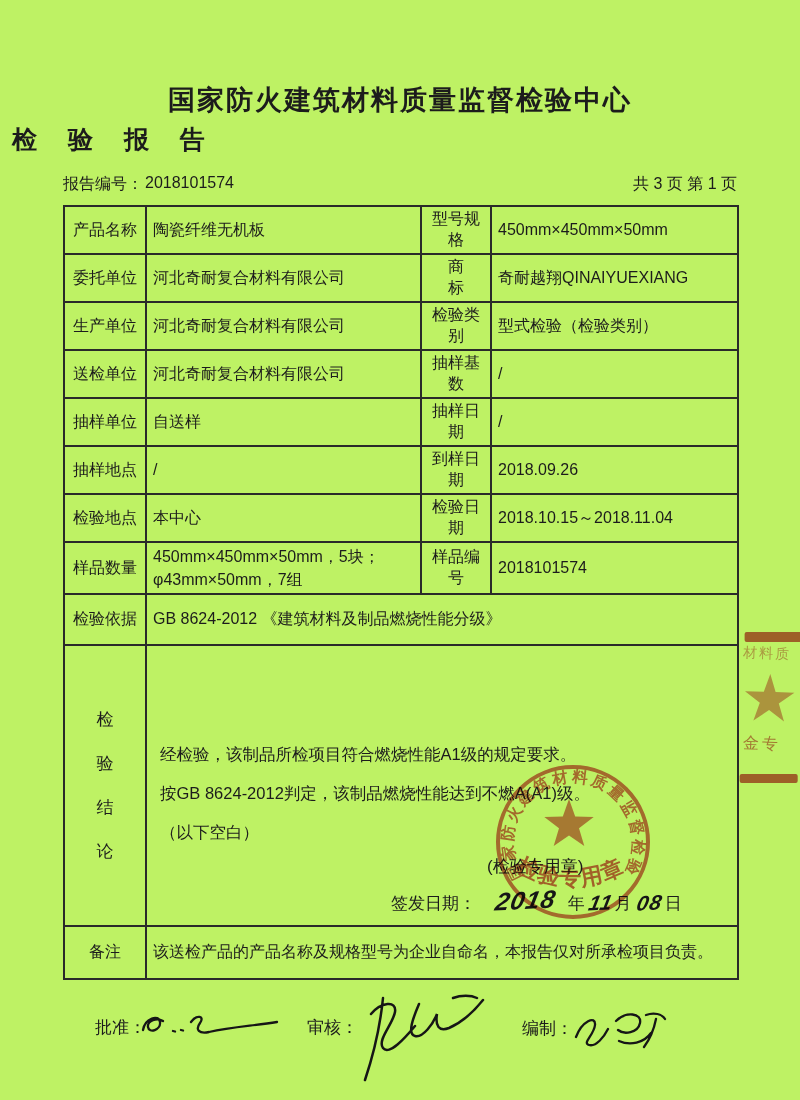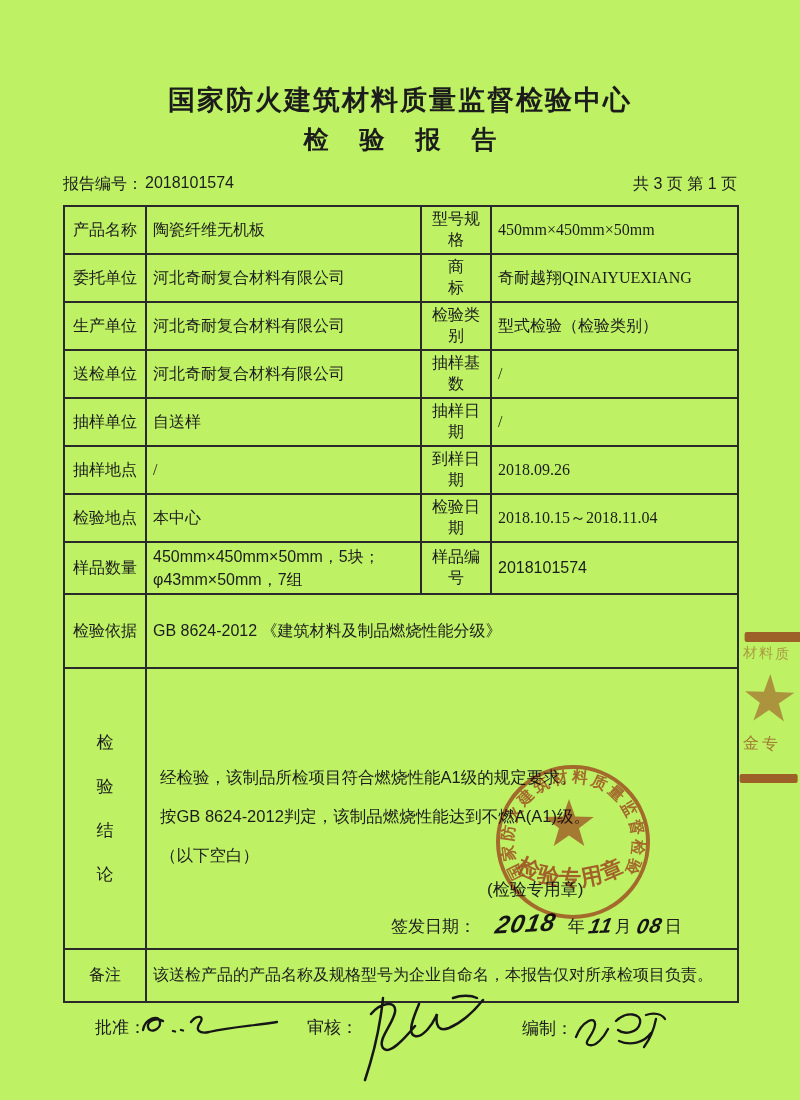--- a/index.html
+++ b/index.html
@@ -7,39 +7,39 @@
     position:relative;width:800px;height:1100px;background:#bef264;
     font-family:"Liberation Sans","DejaVu Sans",sans-serif;color:#1c1c1c;
     overflow:hidden;
   }
   
   .org-title{
     position:absolute;top:82px;left:0;width:100%;text-align:center;
     font-size:27px;font-weight:bold;letter-spacing:2px;
   }
   .doc-title{
-    position:absolute;top:123px;left:0;width:100%;text-align:center;
+    position:absolute;top:123px;left:0;width:100%;text-align:left;
     font-size:25px;font-weight:bold;letter-spacing:12px;text-indent:12px;
   }
   .meta-row{
     position:absolute;top:174px;left:63px;width:674px;
     display:flex;justify-content:space-between;font-size:16px;gap:32px;
   }
   .meta-left{display:flex;gap:2px;}
   
   table.report{
     position:absolute;top:205px;left:63px;width:674px;
     border-collapse:collapse;table-layout:fixed;
   }
   table.report td{
     border:2px solid #2a2a2a;font-size:16px;padding:2px 6px;
     vertical-align:middle;overflow:hidden;
   }
   td.lbl{text-align:center;padding:2px 2px;}
-  tr.h39{height:39px;font-family:Liberation Serif, serif;} tr.h45{height:45px;padding-left:8px;} tr.h69{height:74px;}
+  tr.h39{height:39px;} tr.h45{height:45px;padding-left:8px;} tr.h69{height:51px;}
   tr.h37{height:37px;} tr.h281{height:281px;} tr.h66{height:53px;}
   td.small-val{font-size:14px;line-height:1.45;}
   
   td.concl-lbl{vertical-align:middle;}
   .vlabel{display:flex;flex-direction:column;align-items:center;gap:21px;font-size:17px;}
   td.concl{position:relative;vertical-align:top;}
   td.concl p{margin:17px 0 0 7px;font-size:16.5px;line-height:22px;}
   td.concl p.first{margin-top:15px;}
   .seal-note{position:absolute;left:340px;top:209px;font-size:17px;white-space:nowrap;}
   .sign-date{position:absolute;left:244px;top:240px;font-size:17px;white-space:nowrap;display:flex;align-items:flex-end;}

